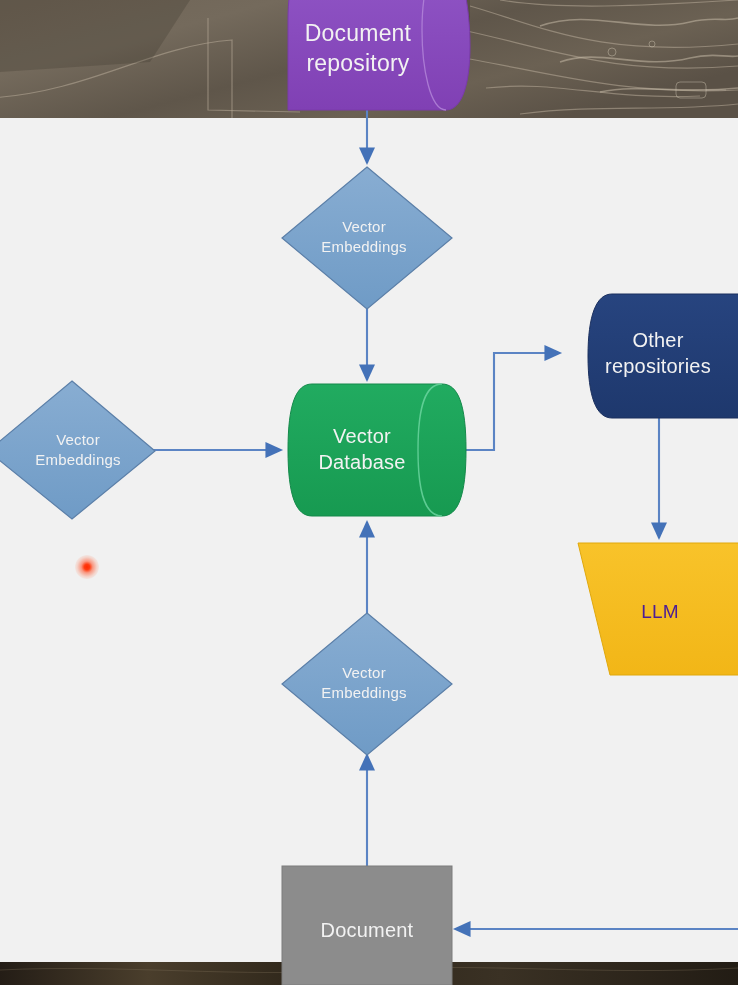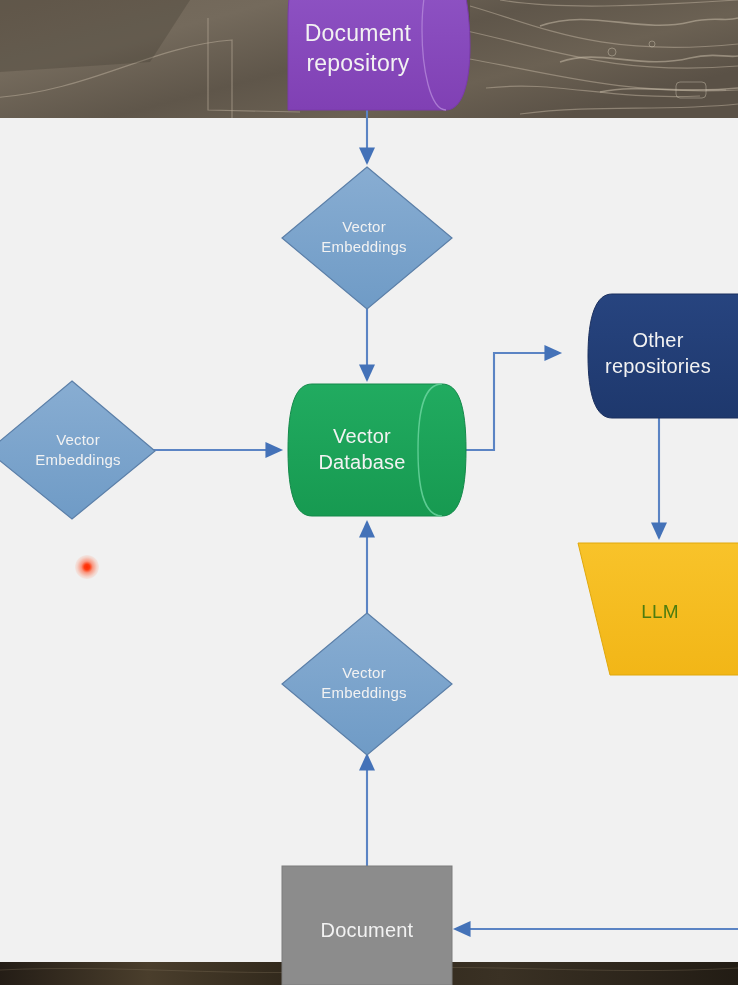--- a/index.html
+++ b/index.html
@@ -52,21 +52,21 @@
     color: #f2f2f2;
     text-align: center;
     line-height: 1.32;
     letter-spacing: .2px;
     pointer-events: none;
     white-space: pre-line;
   }
   .lbl-doc       { left: 280px; top: 18px;  width: 156px; font-size: 23px; }
   .lbl-vdb       { left: 282px; top: 423px; width: 160px; font-size: 20px; }
   .lbl-other     { left: 576px; top: 327px; width: 164px; font-size: 20px; }
-  .lbl-llm       { left: 598px; top: 599px; width: 124px; font-size: 19px; color:#4d7c0f; }
+  .lbl-llm       { left: 598px; top: 599px; width: 124px; font-size: 19px; color:#4c1d95; }
   .lbl-ontology  { left: 284px; top: 917px; width: 166px; font-size: 20px; }
   .lbl-ve-top    { left: 300px; top: 217px; width: 128px; font-size: 15px; }
   .lbl-ve-bottom { left: 300px; top: 663px; width: 128px; font-size: 15px; }
   .lbl-ve-left   { left:  14px; top: 430px; width: 128px; font-size: 15px; }
 
   
   #cursor-dot {
     position: absolute;
     left: 75px;
     top: 555px;

